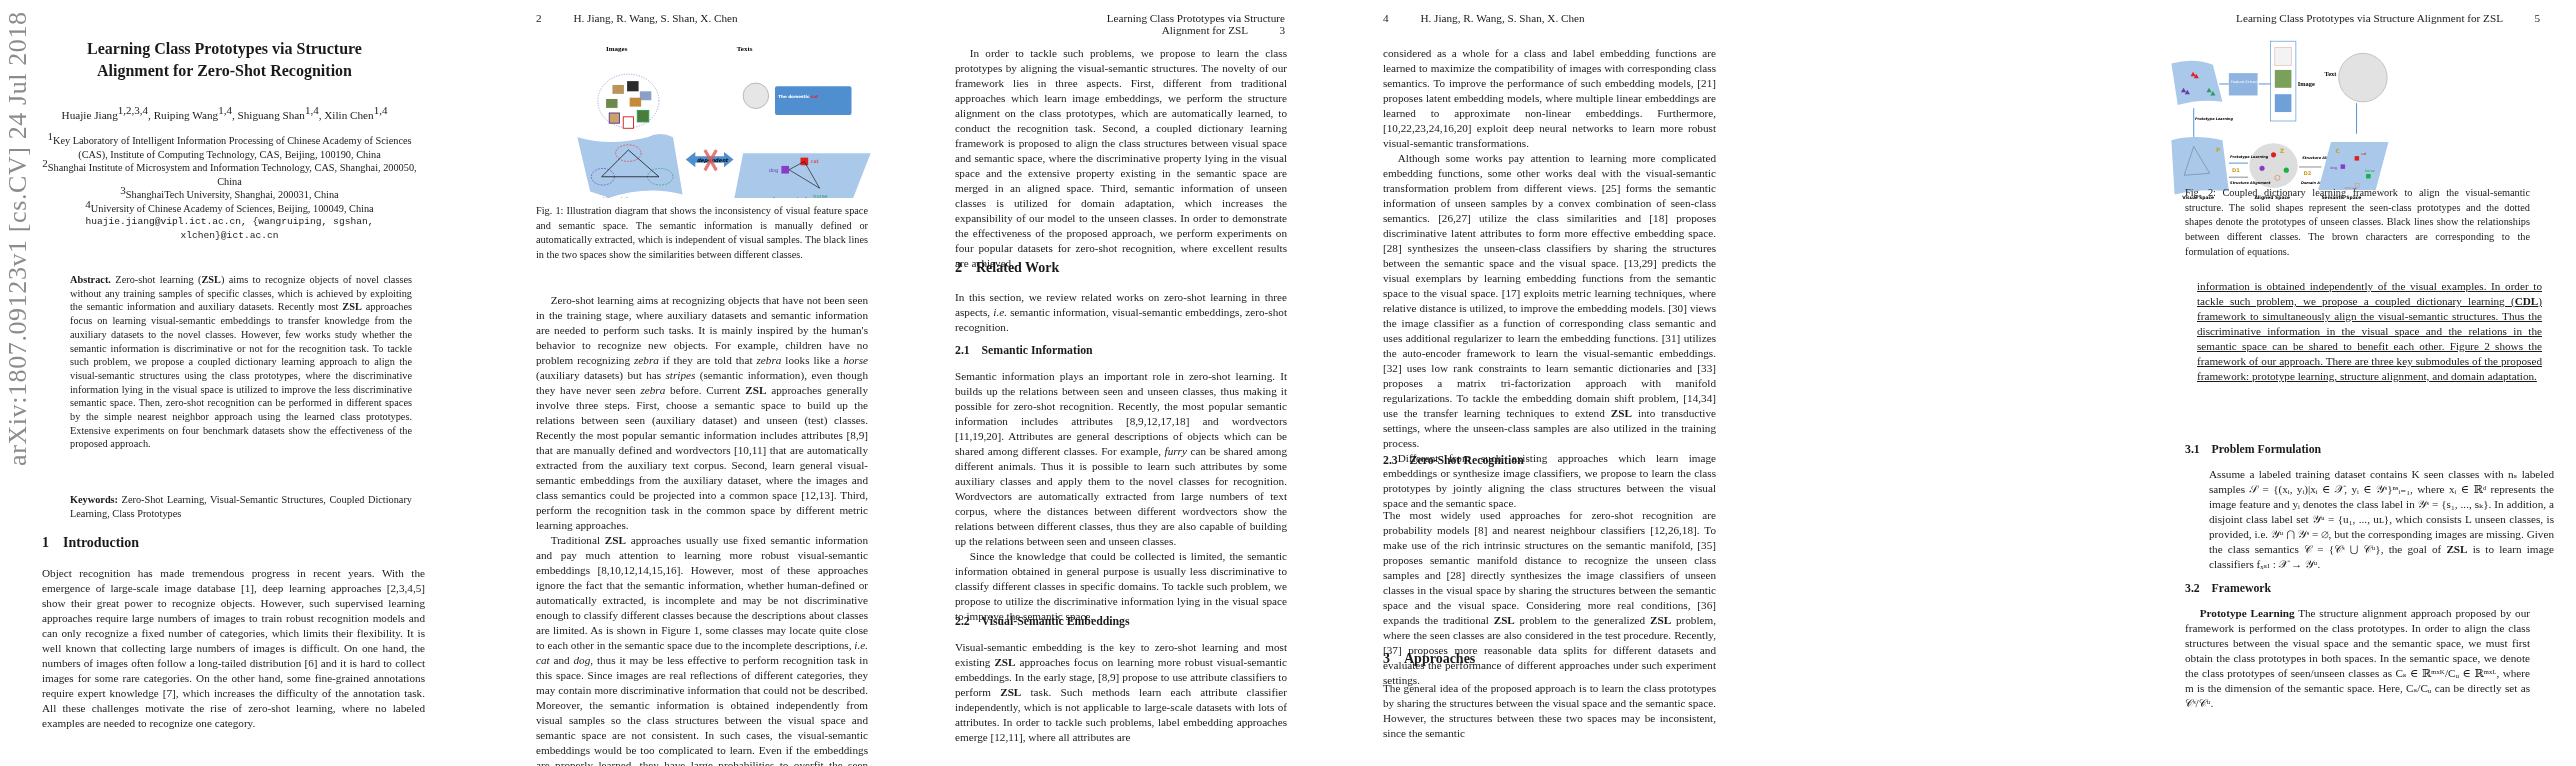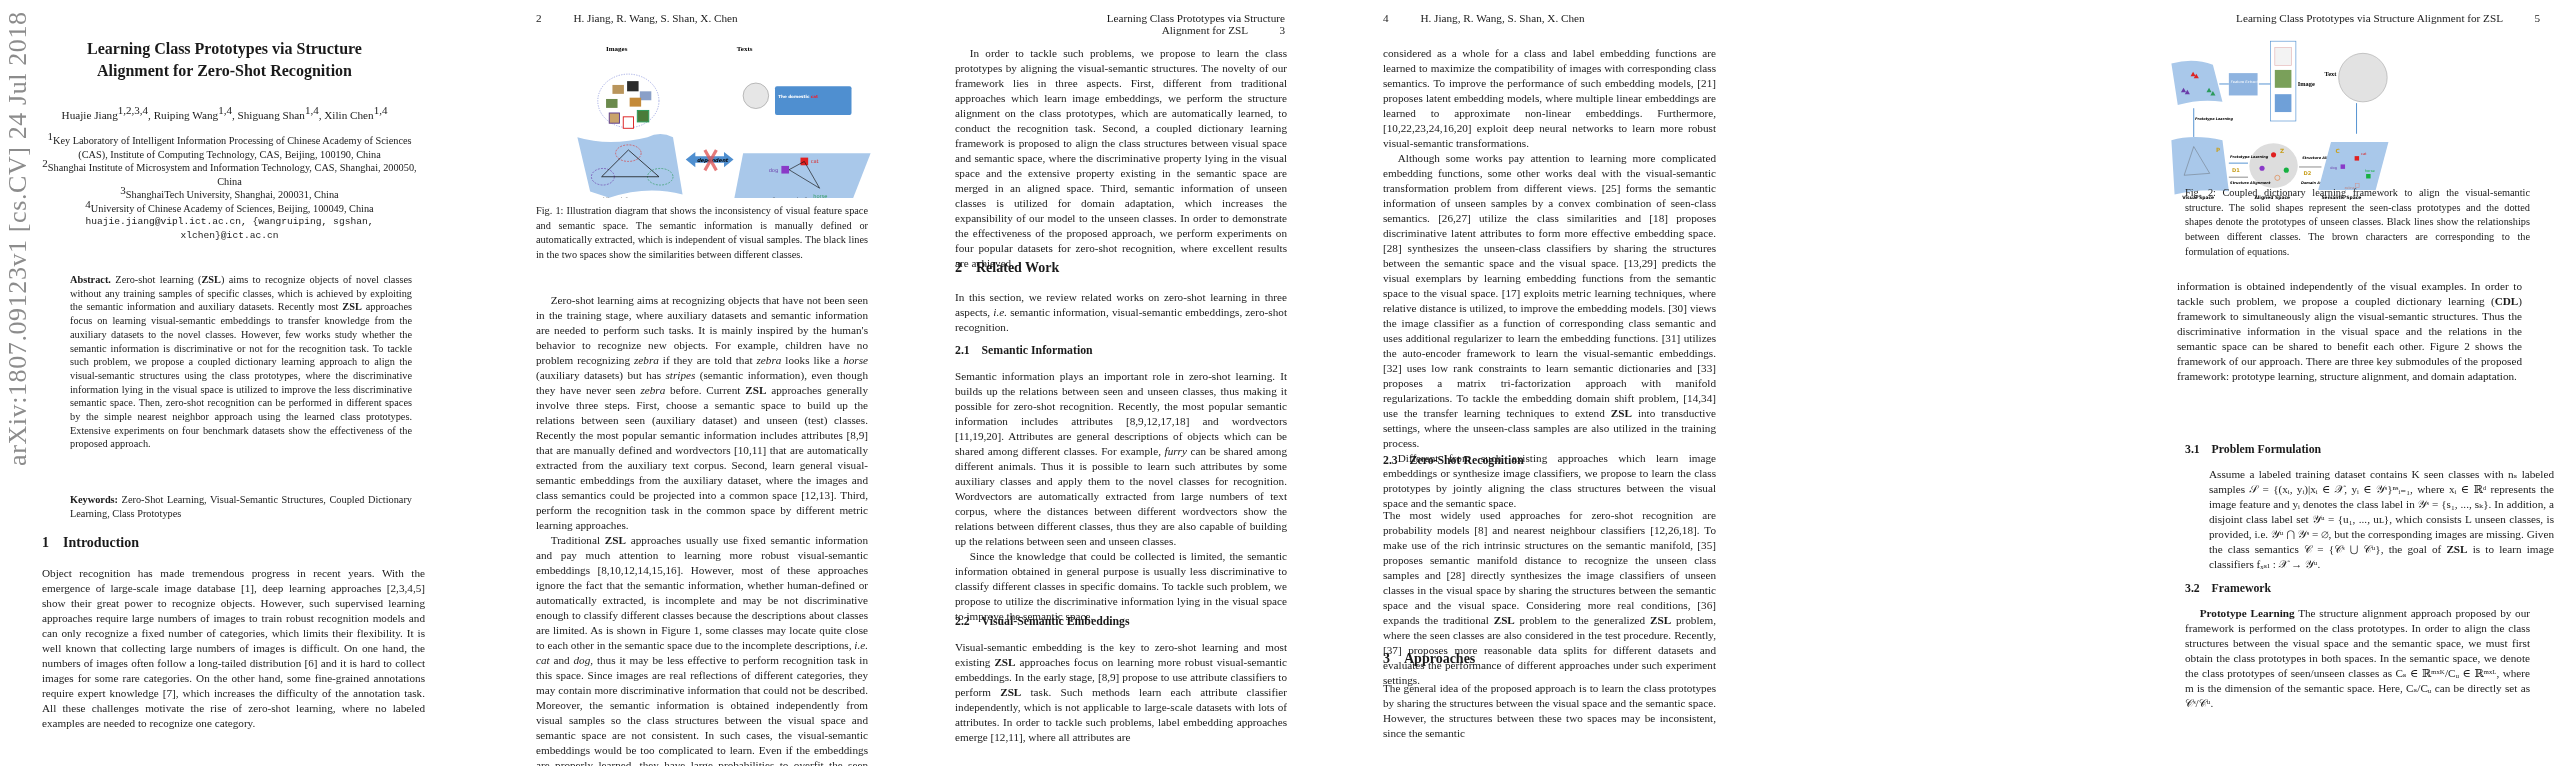--- a/index.html
+++ b/index.html
@@ -237,21 +237,21 @@
       <rect x="293" y="228" width="6" height="6" fill="none" stroke="#c99"></rect>
     <text x="254" y="205" font-family="DejaVu Sans, sans-serif" font-size="5.5" fill="#6a3aa8">dog</text>
     <text x="302" y="184" font-family="DejaVu Sans, sans-serif" font-size="5.5" fill="#d22">cat</text>
     <text x="308" y="210" font-family="DejaVu Sans, sans-serif" font-size="5.5" fill="#16b040">horse</text>
     <text x="276" y="236" font-family="DejaVu Sans, sans-serif" font-size="5.5" fill="#b88">zebra</text>
     <text x="240" y="252" font-family="DejaVu Sans, sans-serif" font-size="7" font-weight="bold">Semantic Space</text>
   </svg>
 
   <div class="caption" style="left:458px; width:345px; top:186px;">Fig. 2: Coupled dictionary learning framework to align the visual-semantic structure. The solid shapes represent the seen-class prototypes and the dotted shapes denote the prototypes of unseen classes. Black lines show the relationships between different classes. The brown characters are corresponding to the formulation of equations.</div>
 
-  <div class="col" style="left:450px; width:345px; top:279px;">
+  <div class="col" style="left:470px; width:345px; top:279px;text-decoration:underline;">
     <p><span>information is obtained independently of the visual examples. In order to tackle such problem, we propose a coupled dictionary learning (</span><b>CDL</b><span>) framework to simultaneously align the visual-semantic structures. Thus the discriminative information in the visual space and the relations in the semantic space can be shared to benefit each other. Figure 2 shows the framework of our approach. There are three key submodules of the proposed framework: prototype learning, structure alignment, and domain adaptation.</span></p>
   </div>
 
   <h3 class="sub" style="left:458px; top:442px;">
     <span>3.1</span>&nbsp;&nbsp;&nbsp;&nbsp;<span>Problem Formulation</span>
   </h3>
   <div class="col" style="left:482px; width:345px; top:467px;">
     <p><span>Assume a labeled training dataset contains K seen classes with nₛ labeled samples 𝒮 = {(xᵢ, yᵢ)|xᵢ ∈ 𝒳, yᵢ ∈ 𝒴ˢ}ⁿˢᵢ₌₁, where xᵢ ∈ ℝᵈ represents the image feature and yᵢ denotes the class label in 𝒴ˢ = {s₁, ..., sₖ}. In addition, a disjoint class label set 𝒴ᵘ = {u₁, ..., uʟ}, which consists L unseen classes, is provided, i.e. 𝒴ᵘ ⋂ 𝒴ˢ = ∅, but the corresponding images are missing. Given the class semantics 𝒞 = {𝒞ˢ ⋃ 𝒞ᵘ}, the goal of </span><b>ZSL</b><span> is to learn image classifiers fₓₛₗ : 𝒳 → 𝒴ᵘ.</span></p>
   </div>
 

